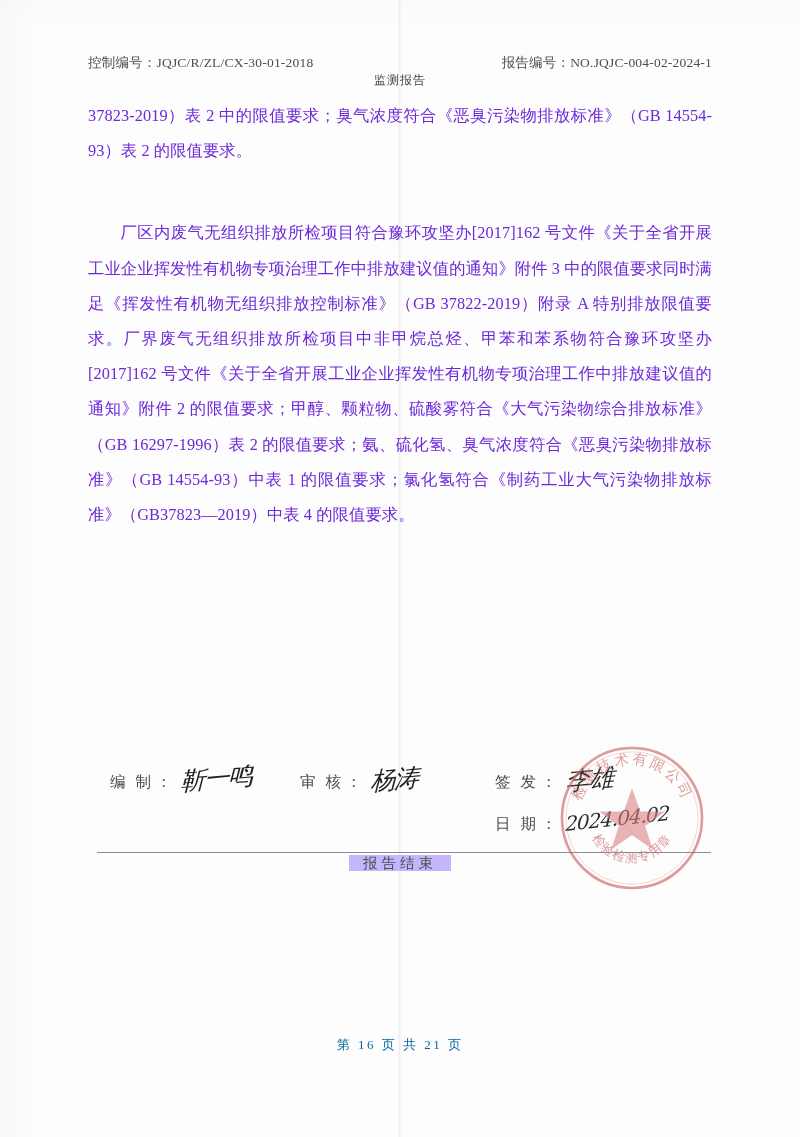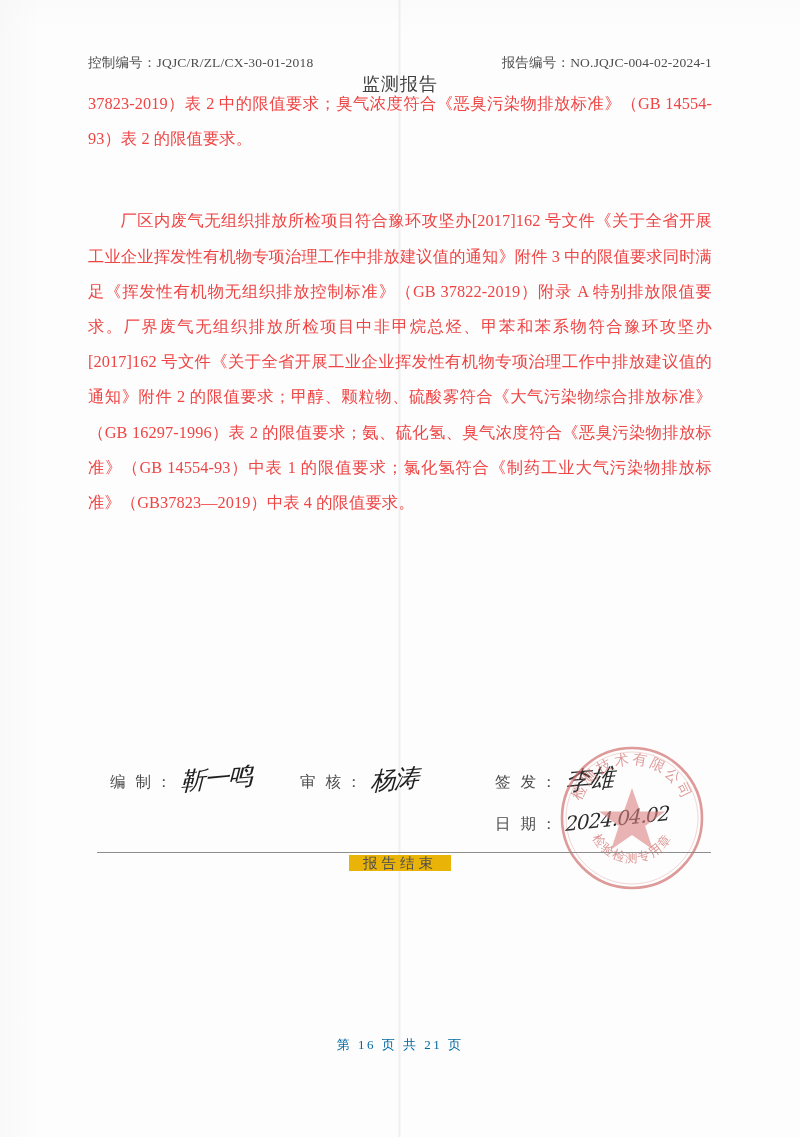--- a/index.html
+++ b/index.html
@@ -52,34 +52,34 @@
   }
   .header .ctl { white-space: nowrap; }
   .header .rpt { white-space: nowrap; }
 
   .doc-title {
     position: absolute;
     left: 0;
     top: 72px;
     width: 800px;
     text-align: center;
-    font-size: 18px;
+    font-size: 12px;
     color: #3f3f3f;
     letter-spacing: 1px;
   }
 
   
   .body-text {
     position: absolute;
     left: 88px;
-    top: 86px;
+    top: 98px;
     width: 624px;
     font-size: 16.3px;
     line-height: 35.2px;
-    color: #ef4444;
+    color: #6d28d9;
     text-align: justify;
     text-justify: inter-ideograph;
     letter-spacing: 0.1px;
   }
   .para {
     margin: 0;
     text-align: justify;
     text-justify: inter-ideograph;
   }
   .para.indent { text-indent: 2em; margin-top: 47px; }
@@ -161,21 +161,21 @@
     position: absolute;
     left: 0;
     top: 846px;
     width: 800px;
     text-align: center;
     font-size: 14.5px;
     color: #4f4f4f;
     letter-spacing: 4px;
   }
   .end-label span {
-    background: #eab308;
+    background: #c4b5fd;
     padding: 0 14px;
     position: relative;
     top: 8px;
   }
 
   
   .footer {
     position: absolute;
     left: 0;
     top: 1036px;

